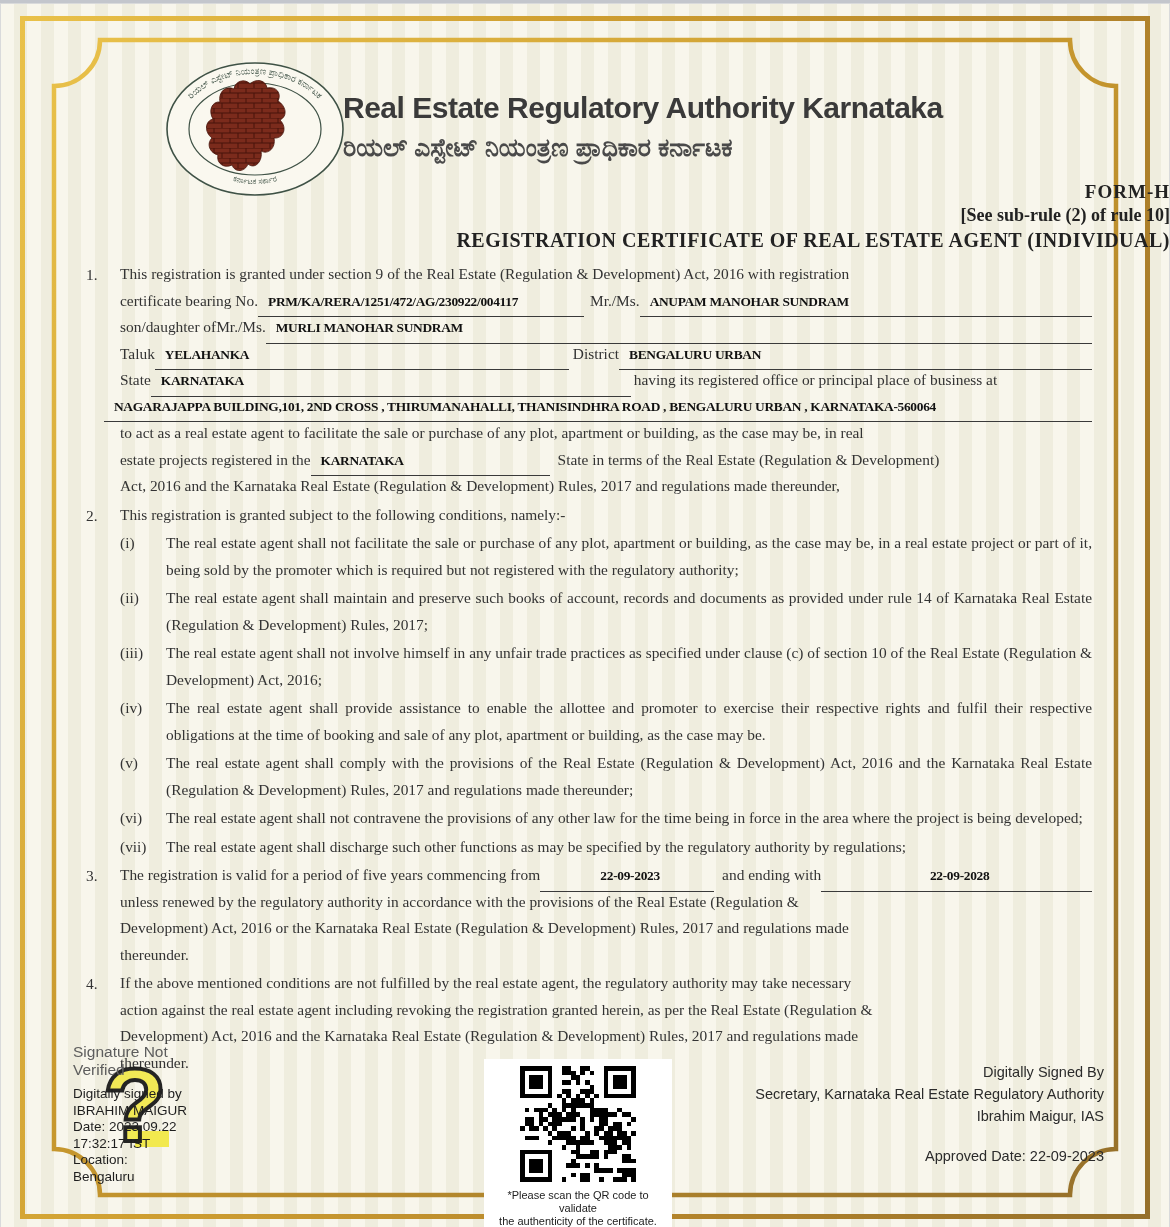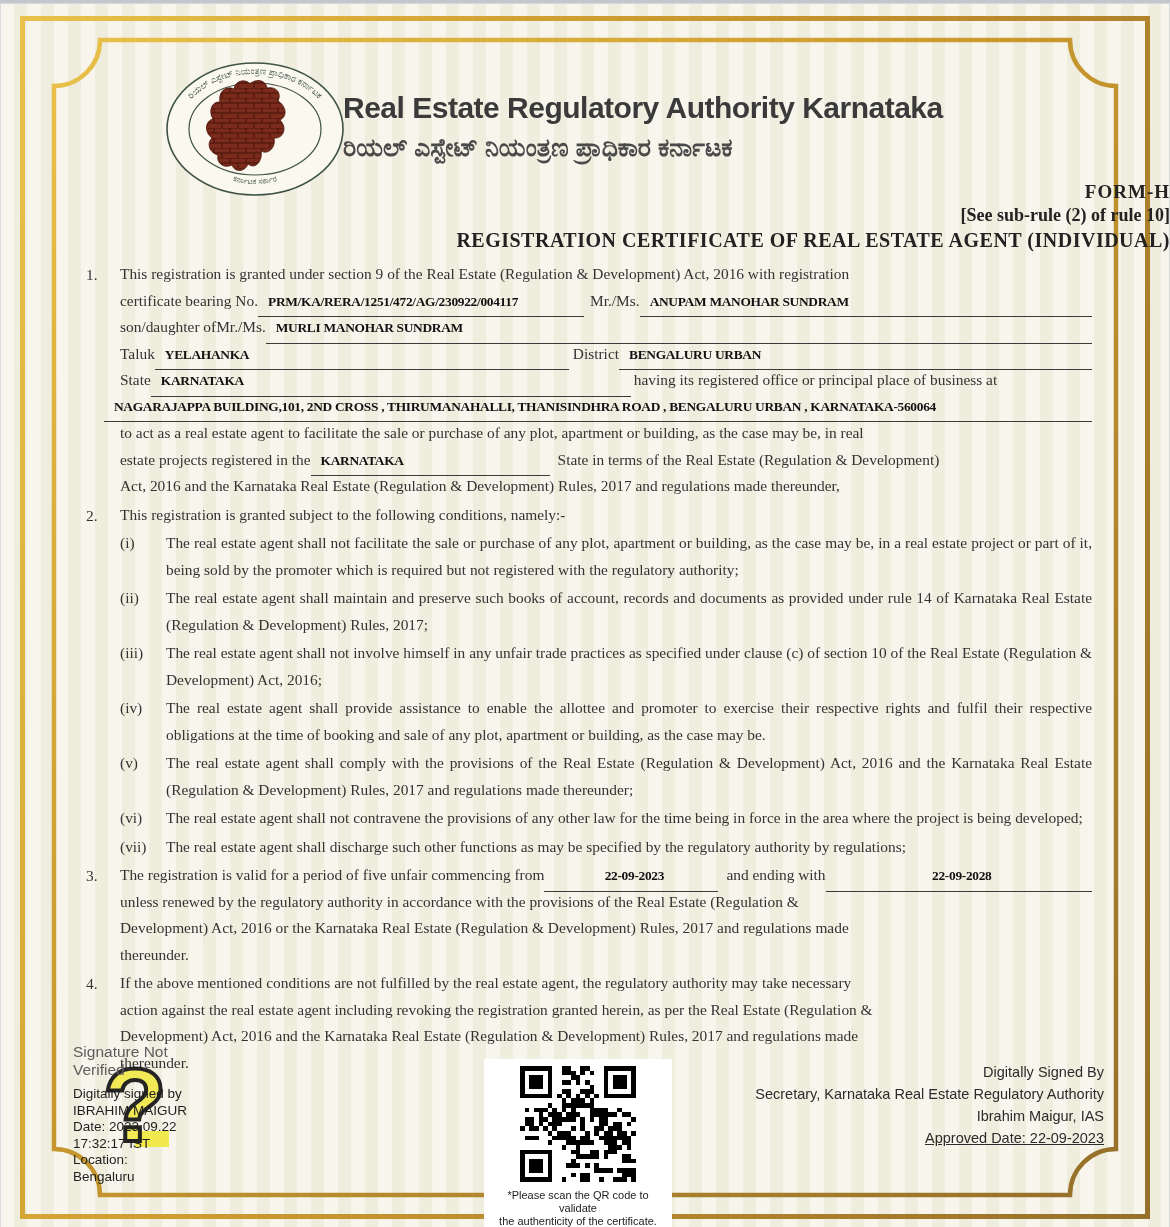--- a/index.html
+++ b/index.html
@@ -70,21 +70,21 @@
   }
   .qr-caption{
     font-family:"Liberation Sans","DejaVu Sans",sans-serif;
     font-size:11px;line-height:13px;color:#222;margin-top:3px;
   }
   .approve-block{
     position:absolute;right:66px;top:1058px;width:430px;text-align:right;z-index:3;
     font-family:"Liberation Sans","DejaVu Sans",sans-serif;
     font-size:14.5px;line-height:22px;color:#2b2b2b;
   }
-  .approved-date{margin-top:0;text-decoration:underline;}
+  .approved-date{margin-top:18px;}
 </style>
 </head>
 <body>
 
 <div class="sheet">
 
   <div class="border-outer"></div>
 
   <svg class="border-inner" width="1070" height="1163" viewBox="0 0 1070 1163">
     <defs>
@@ -210,21 +210,21 @@
           <span class="cond-label">(vii)</span>
           <div class="cond-text">The real estate agent shall discharge such other functions as may be specified by the regulatory authority by regulations;</div>
         </div>
       </div>
     </div>
 
     <div class="clause mt2">
       <div class="num">3.</div>
       <div class="ctext">
         <div class="fline">
-          <span class="lbl">The registration is valid for a period of five unfair commencing from</span>
+          <span class="lbl">The registration is valid for a period of five years commencing from</span>
           <span class="fill w-date">22-09-2023</span>
           <span class="lbl" style="padding-left:8px;">and ending with</span>
           <span class="fill grow" style="text-align:center;">22-09-2028</span>
         </div>
         <div class="fline">
             <span class="lbl">unless renewed by the regulatory authority in accordance with the  provisions of the Real Estate (Regulation &amp;</span>
           </div>
         <div class="fline">
             <span class="lbl">Development) Act, 2016 or the Karnataka Real Estate (Regulation &amp; Development) Rules, 2017 and regulations made</span>
           </div>

